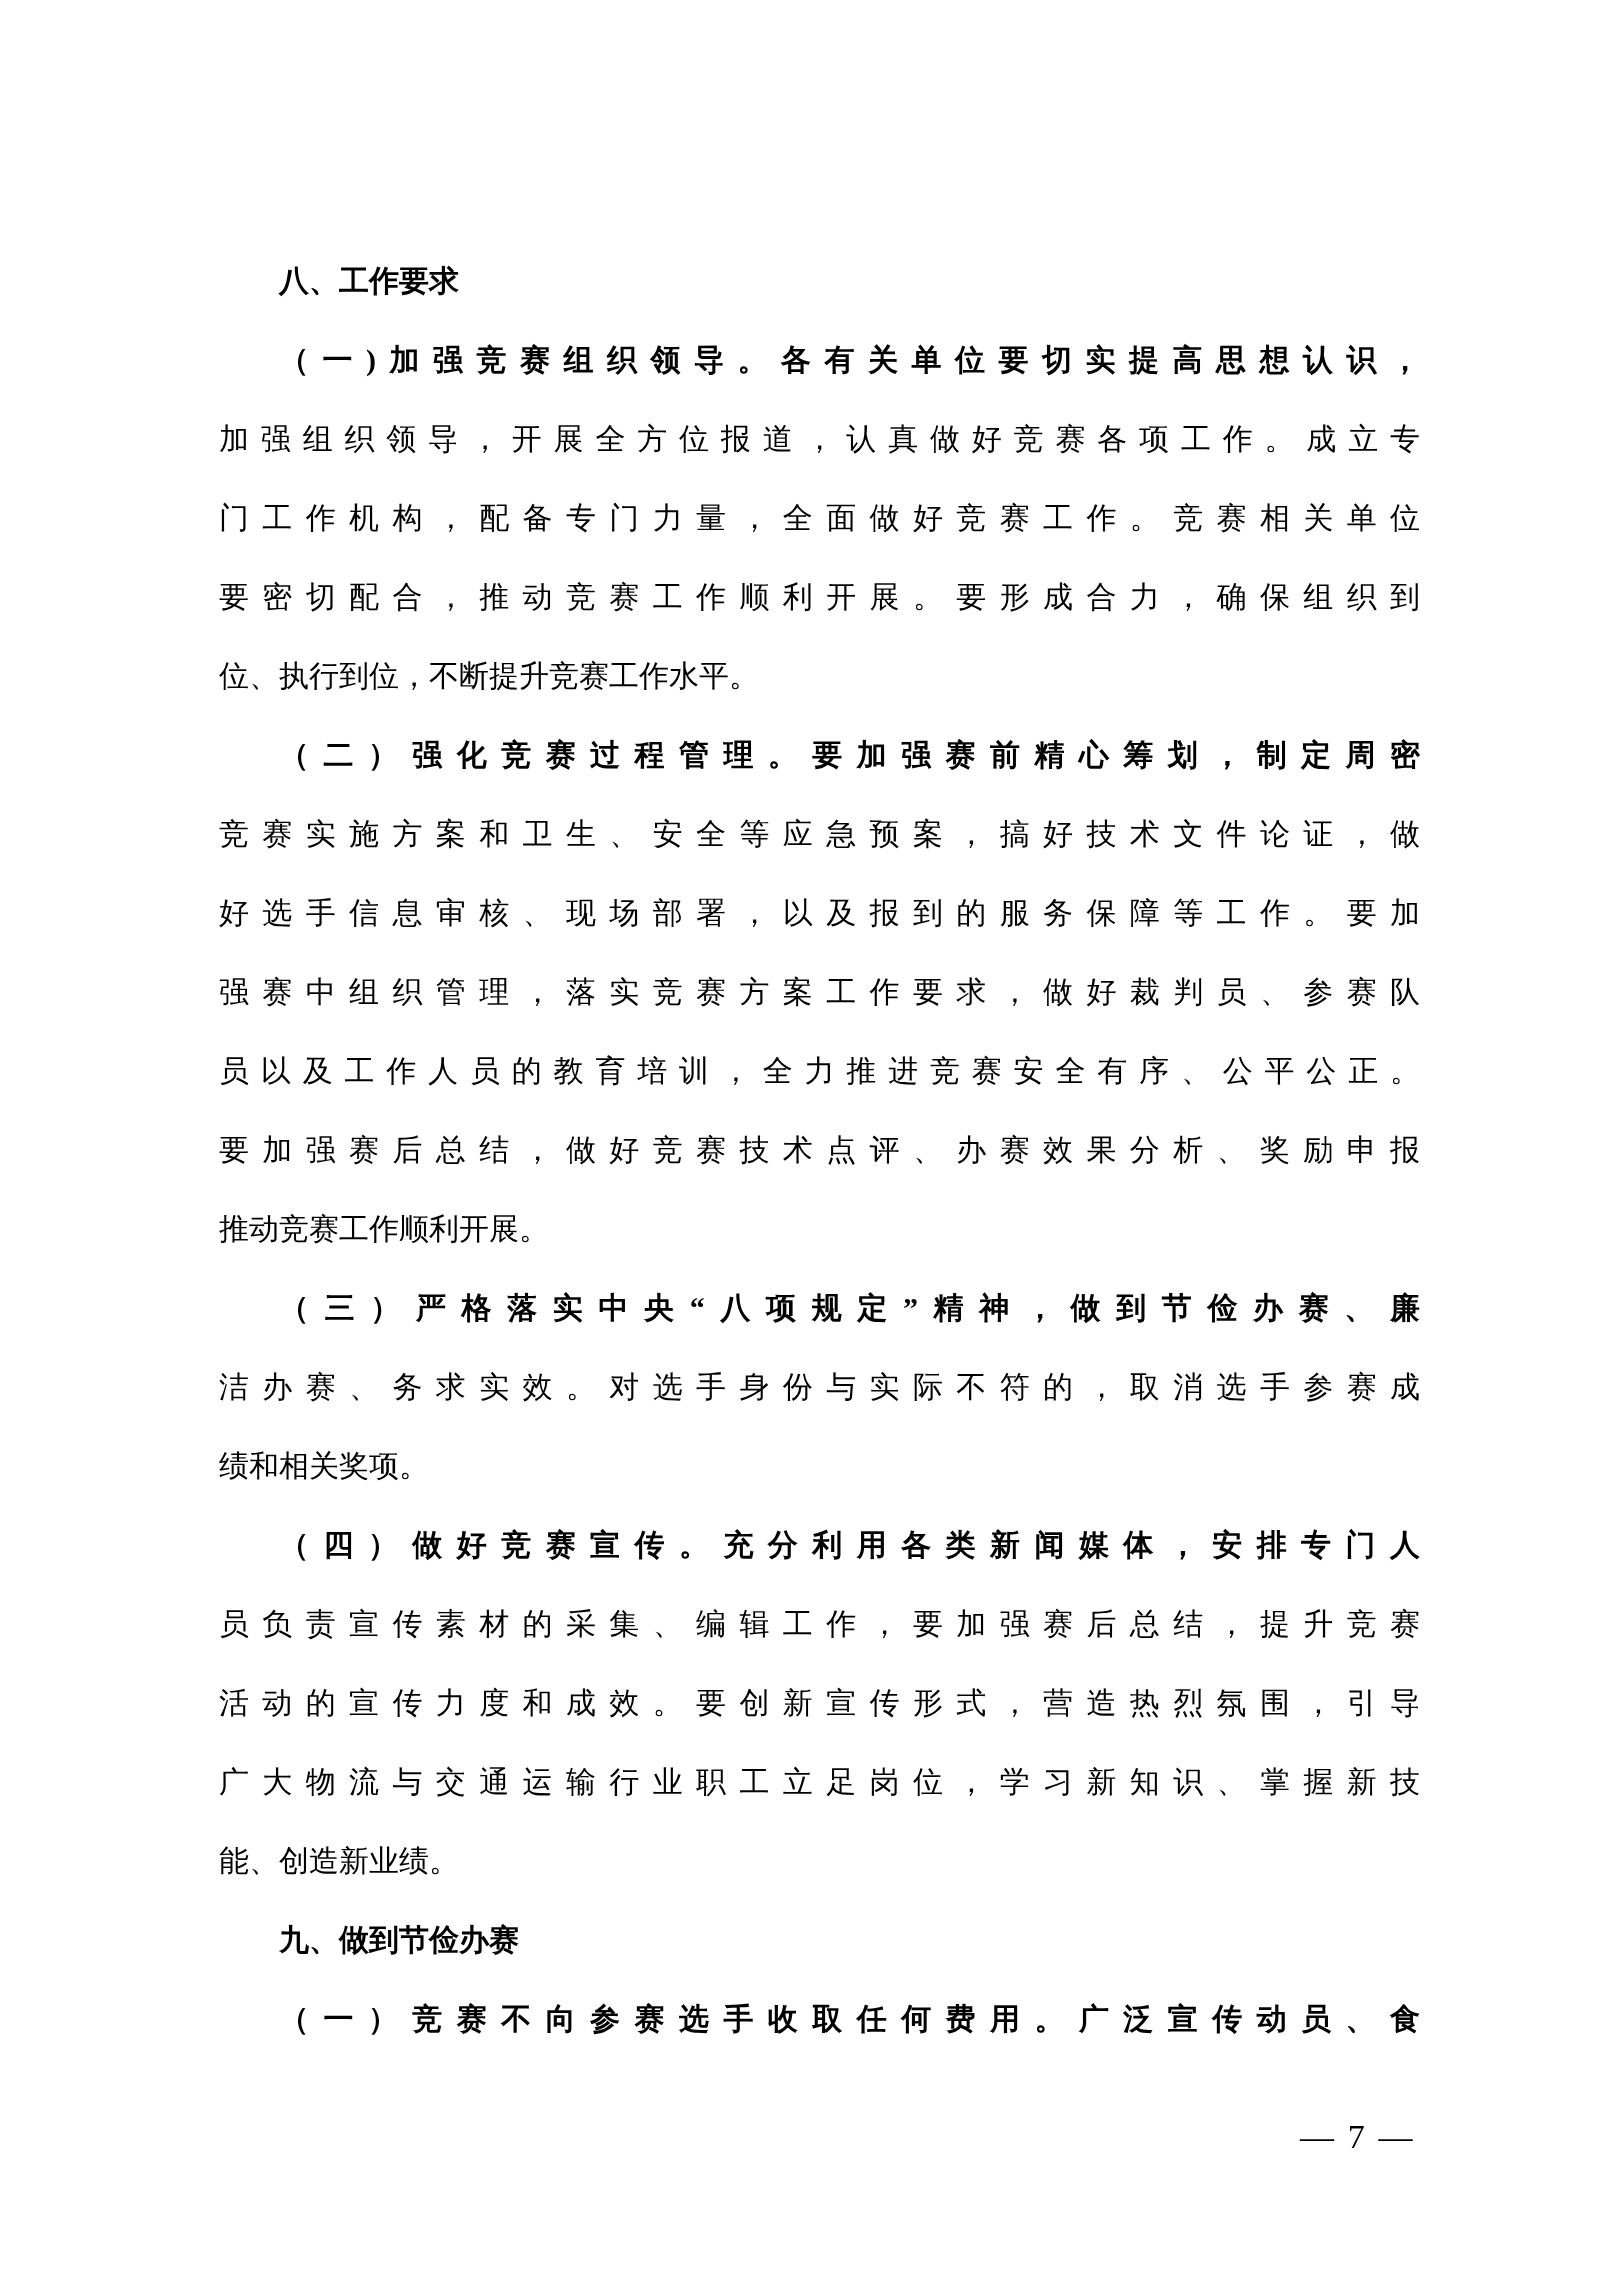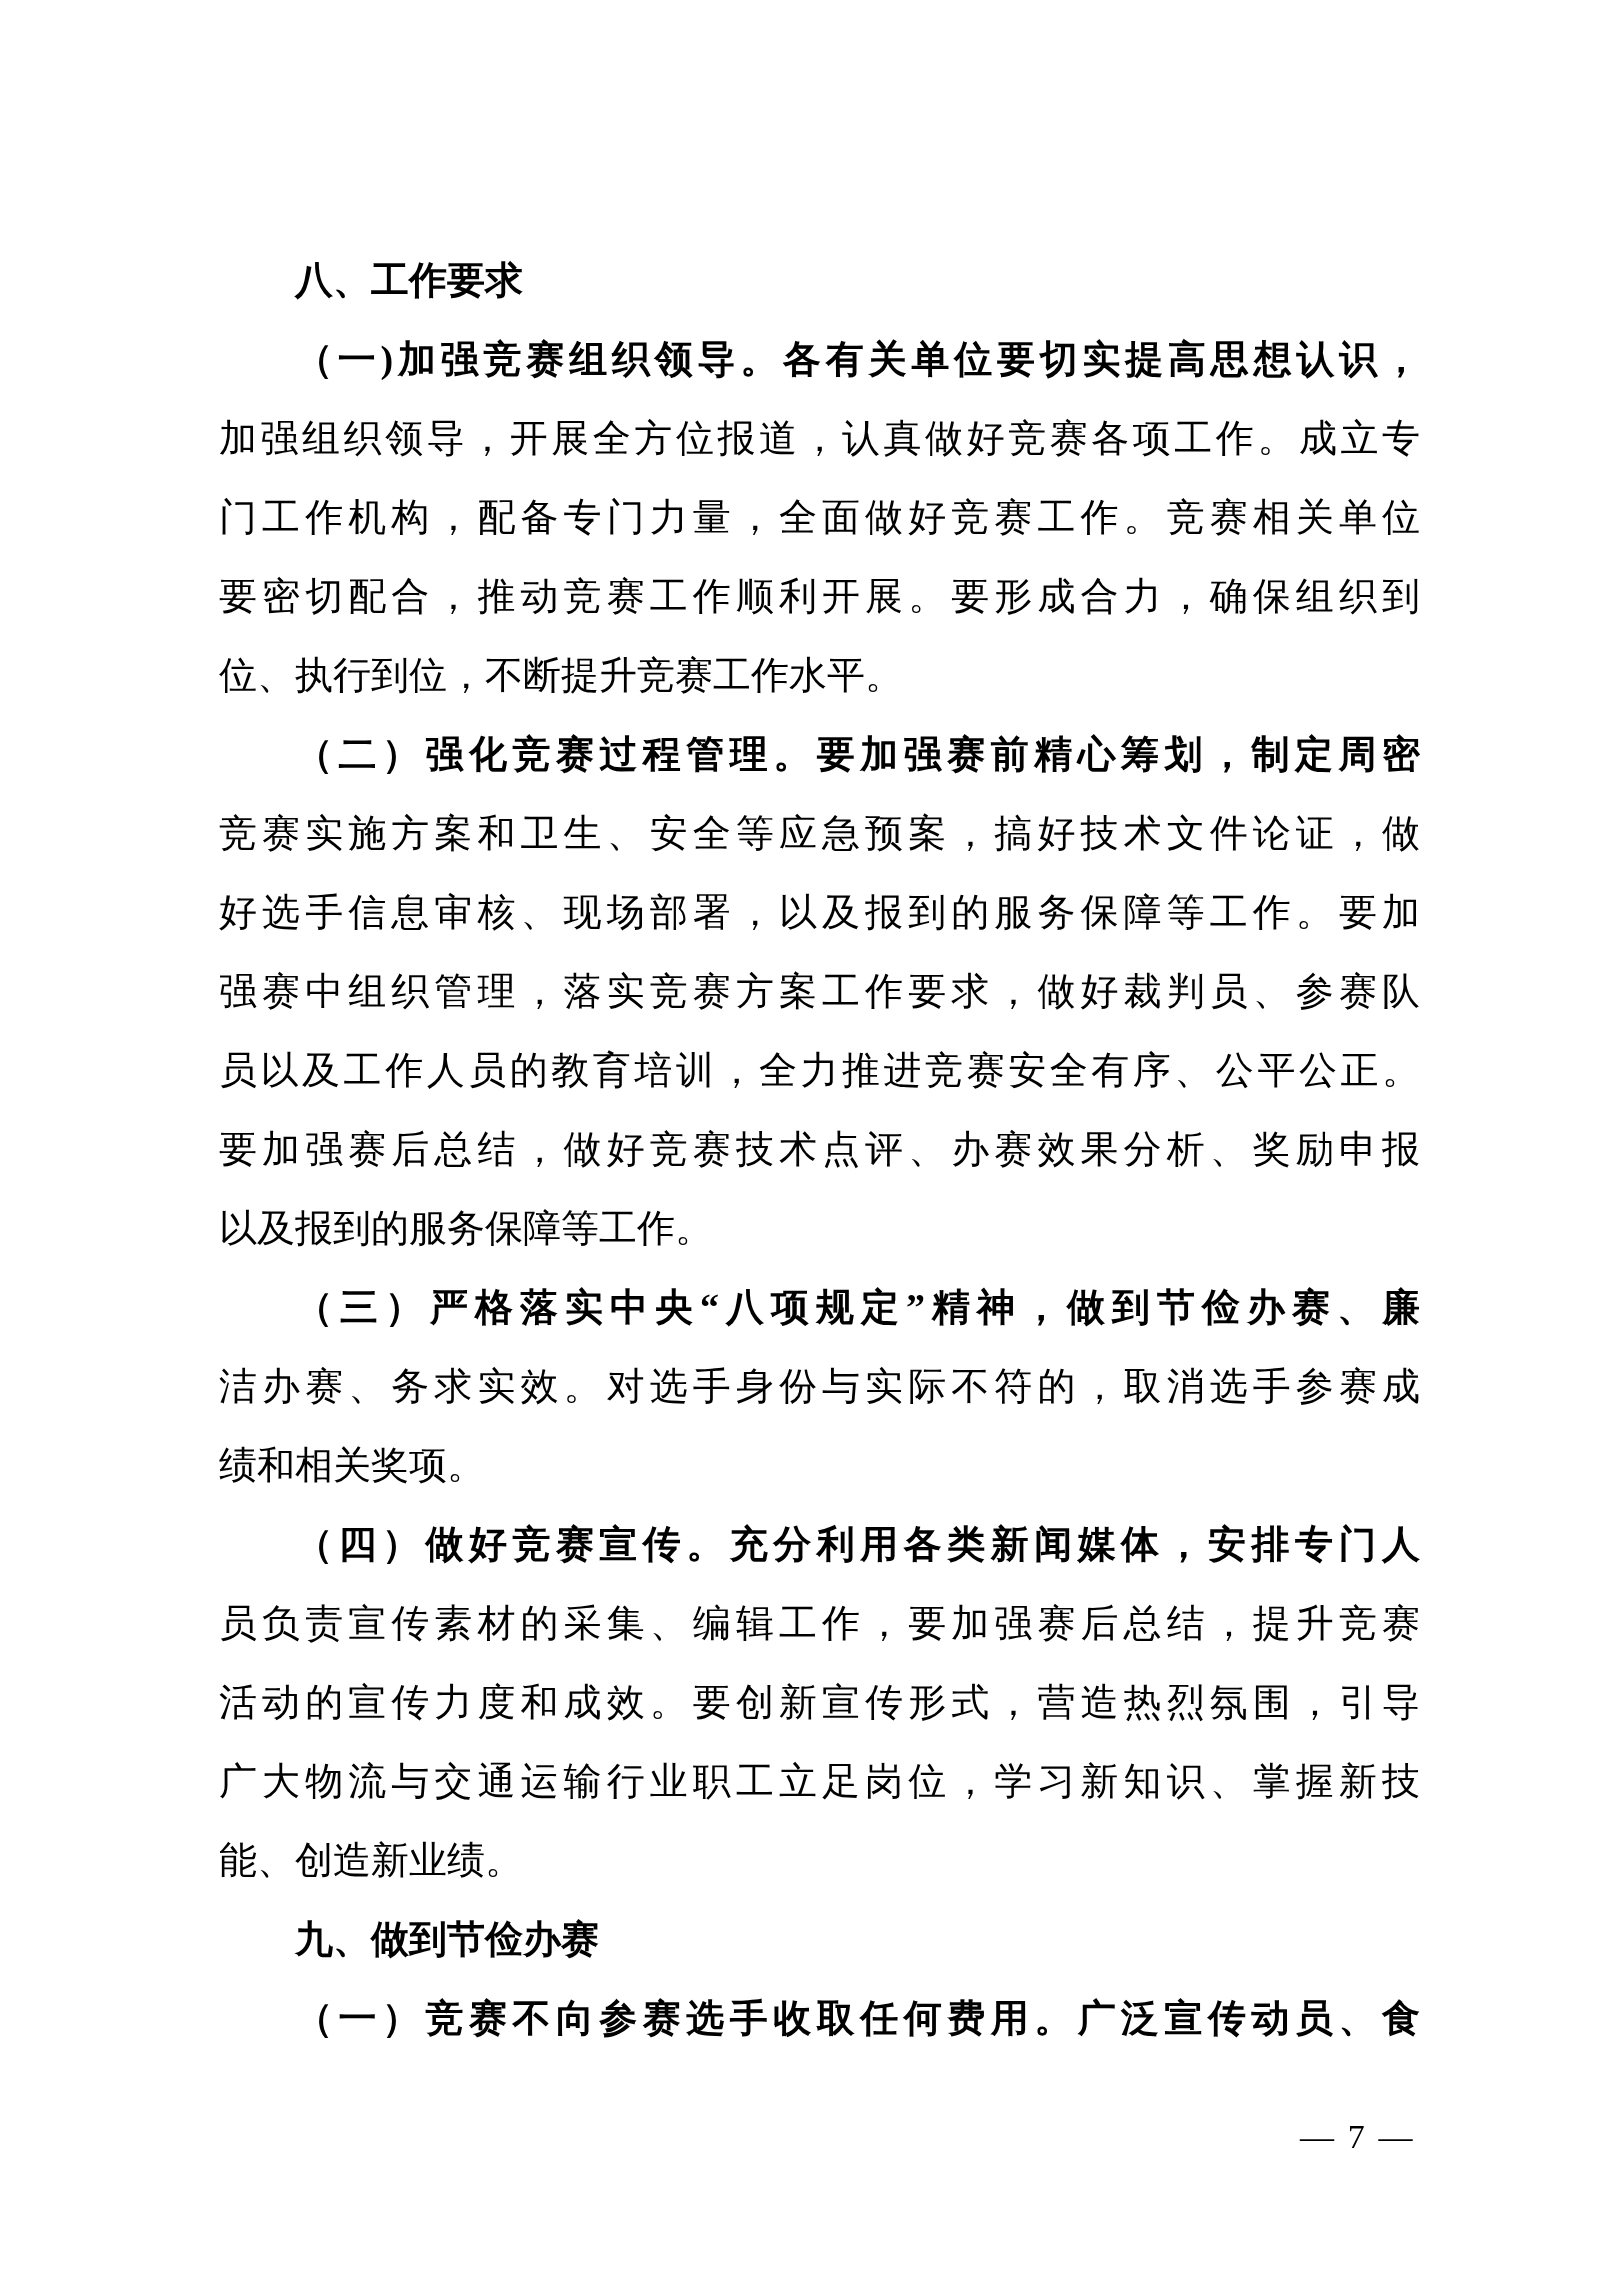--- a/index.html
+++ b/index.html
@@ -18,21 +18,21 @@
   }
   .textcol {
     position: absolute;
     left: 219px;
     top: 241px;
     width: 1201px;
   }
   .line {
     height: 79px;
     line-height: 79px;
-    font-size: 38px;
+    font-size: 30px;
     text-align: justify;
     text-justify: inter-character;
     text-align-last: left;
     white-space: normal;
     overflow: visible;
   }
   .line.fill {
     text-align-last: justify;
   }
   .line.indent {
@@ -67,21 +67,21 @@
       <div class="line fill">加强组织领导，开展全方位报道，认真做好竞赛各项工作。成立专</div>
       <div class="line fill">门工作机构，配备专门力量，全面做好竞赛工作。竞赛相关单位</div>
       <div class="line fill">要密切配合，推动竞赛工作顺利开展。要形成合力，确保组织到</div>
       <div class="line">位、执行到位，不断提升竞赛工作水平。</div>
       <div class="line indent fill">（二）强化竞赛过程管理。要加强赛前精心筹划，制定周密</div>
       <div class="line fill">竞赛实施方案和卫生、安全等应急预案，搞好技术文件论证，做</div>
       <div class="line fill">好选手信息审核、现场部署，以及报到的服务保障等工作。要加</div>
       <div class="line fill">强赛中组织管理，落实竞赛方案工作要求，做好裁判员、参赛队</div>
       <div class="line fill">员以及工作人员的教育培训，全力推进竞赛安全有序、公平公正。</div>
       <div class="line fill">要加强赛后总结，做好竞赛技术点评、办赛效果分析、奖励申报</div>
-      <div class="line">以及报到的服务保障等工作。</div>
+      <div class="line">推动竞赛工作顺利开展。</div>
       <div class="line indent fill">（三）严格落实中央“八项规定”精神，做到节俭办赛、廉</div>
       <div class="line fill">洁办赛、务求实效。对选手身份与实际不符的，取消选手参赛成</div>
       <div class="line">绩和相关奖项。</div>
       <div class="line indent fill">（四）做好竞赛宣传。充分利用各类新闻媒体，安排专门人</div>
       <div class="line fill">员负责宣传素材的采集、编辑工作，要加强赛后总结，提升竞赛</div>
       <div class="line fill">活动的宣传力度和成效。要创新宣传形式，营造热烈氛围，引导</div>
       <div class="line fill">广大物流与交通运输行业职工立足岗位，学习新知识、掌握新技</div>
       <div class="line">能、创造新业绩。</div>
       <div class="line heading indent">九、做到节俭办赛</div>
       <div class="line indent fill">（一）竞赛不向参赛选手收取任何费用。广泛宣传动员、食</div>

